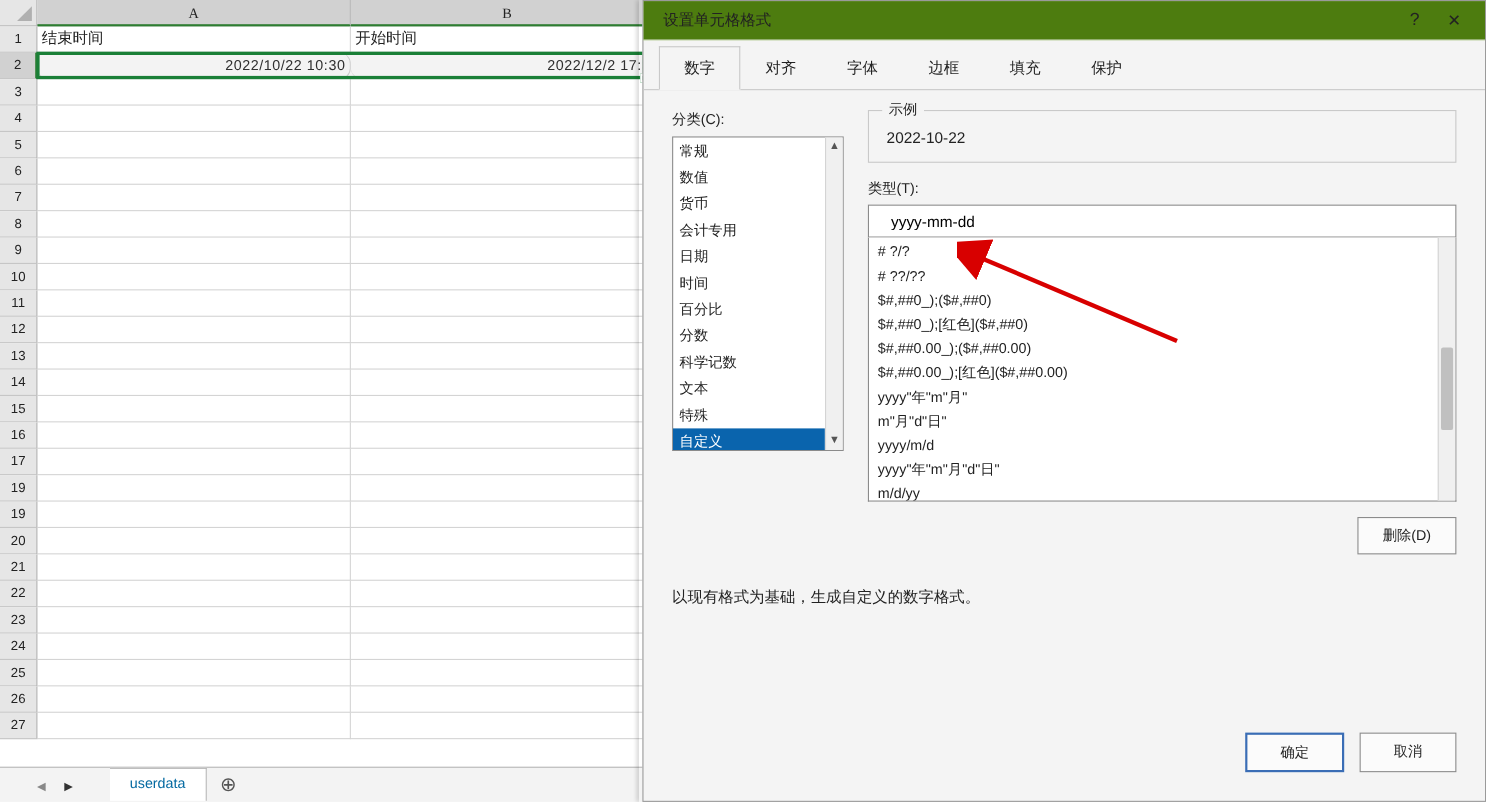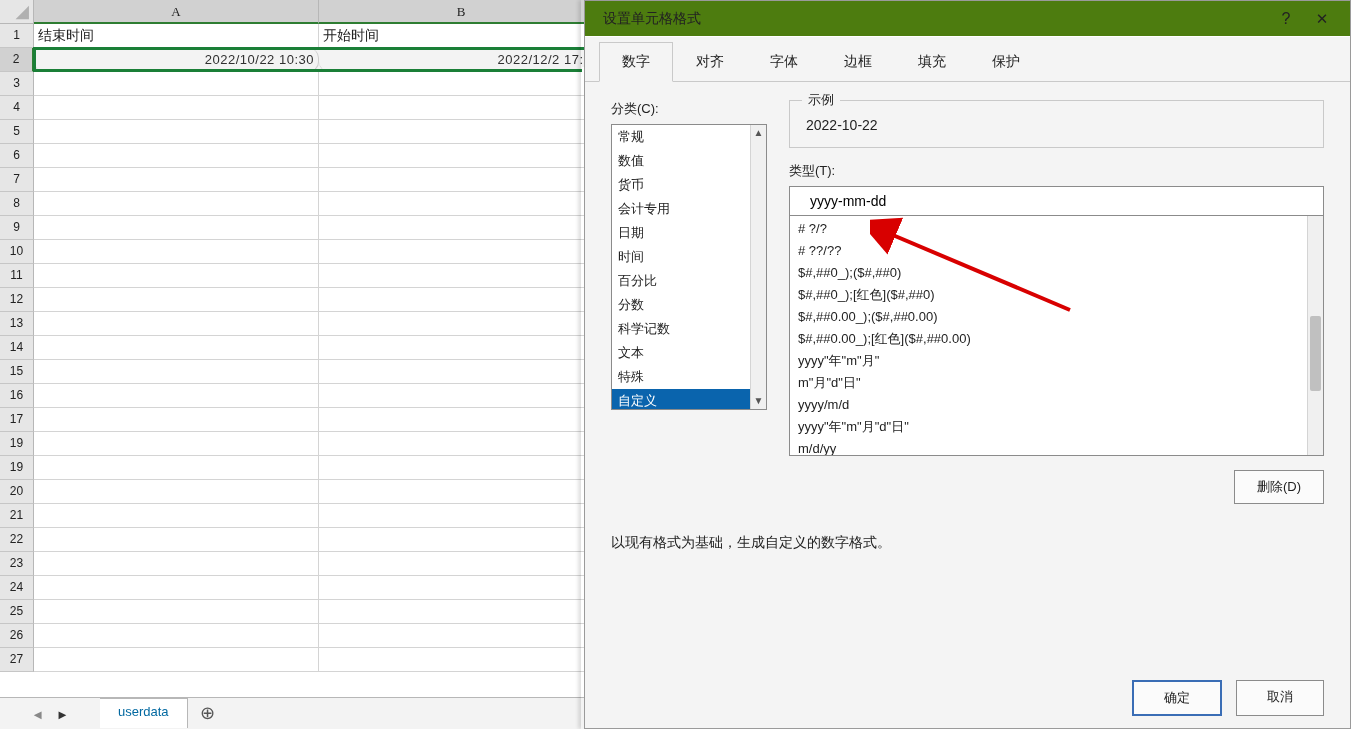--- a/index.html
+++ b/index.html
@@ -62,21 +62,21 @@
 .type-list-wrap { border:1px solid #8b8b8b; border-top:none; height: 240px; background:#fff; position:relative; }
 .type-list-inner { position:absolute; left:0; top:0; right:16px; bottom:0; overflow:hidden; padding:2px 0; }
 .type-item { padding:1px 8px; font-size:13px; line-height:20px; font-family:Arial; }
 .type-scroll { position:absolute; right:0; top:0; width:16px; height:100%; background:#f0f0f0; border-left:1px solid #d4d4d4; }
 .type-scroll .thumb { position:absolute; left:2px; right:2px; top:100px; height:75px; background:#c0c0c0; border-radius:2px; }
 
 .del-row { text-align:right; margin-top:14px; }
 .btn { display:inline-block; border:1px solid #8b8b8b; background:#fbfbfb; padding:7px 22px; font-size:13px; }
 .hint { font-size:14px; margin-top: 12px; }
 
-.dlg-footer { position:absolute; bottom:12px; right:26px; display:flex; gap:14px; }
+.dlg-footer { position:absolute; bottom:26px; right:26px; display:flex; gap:14px; }
 .dlg-footer .btn.primary { border:2px solid #3a6db5; padding:7px 30px; }
 .dlg-footer .btn.cancel { padding:7px 30px; }
 
 
 .anno { position:absolute; pointer-events:none; z-index:50; }
 </style>
 </head>
 <body>
 
 <div class="sheet-wrap">

